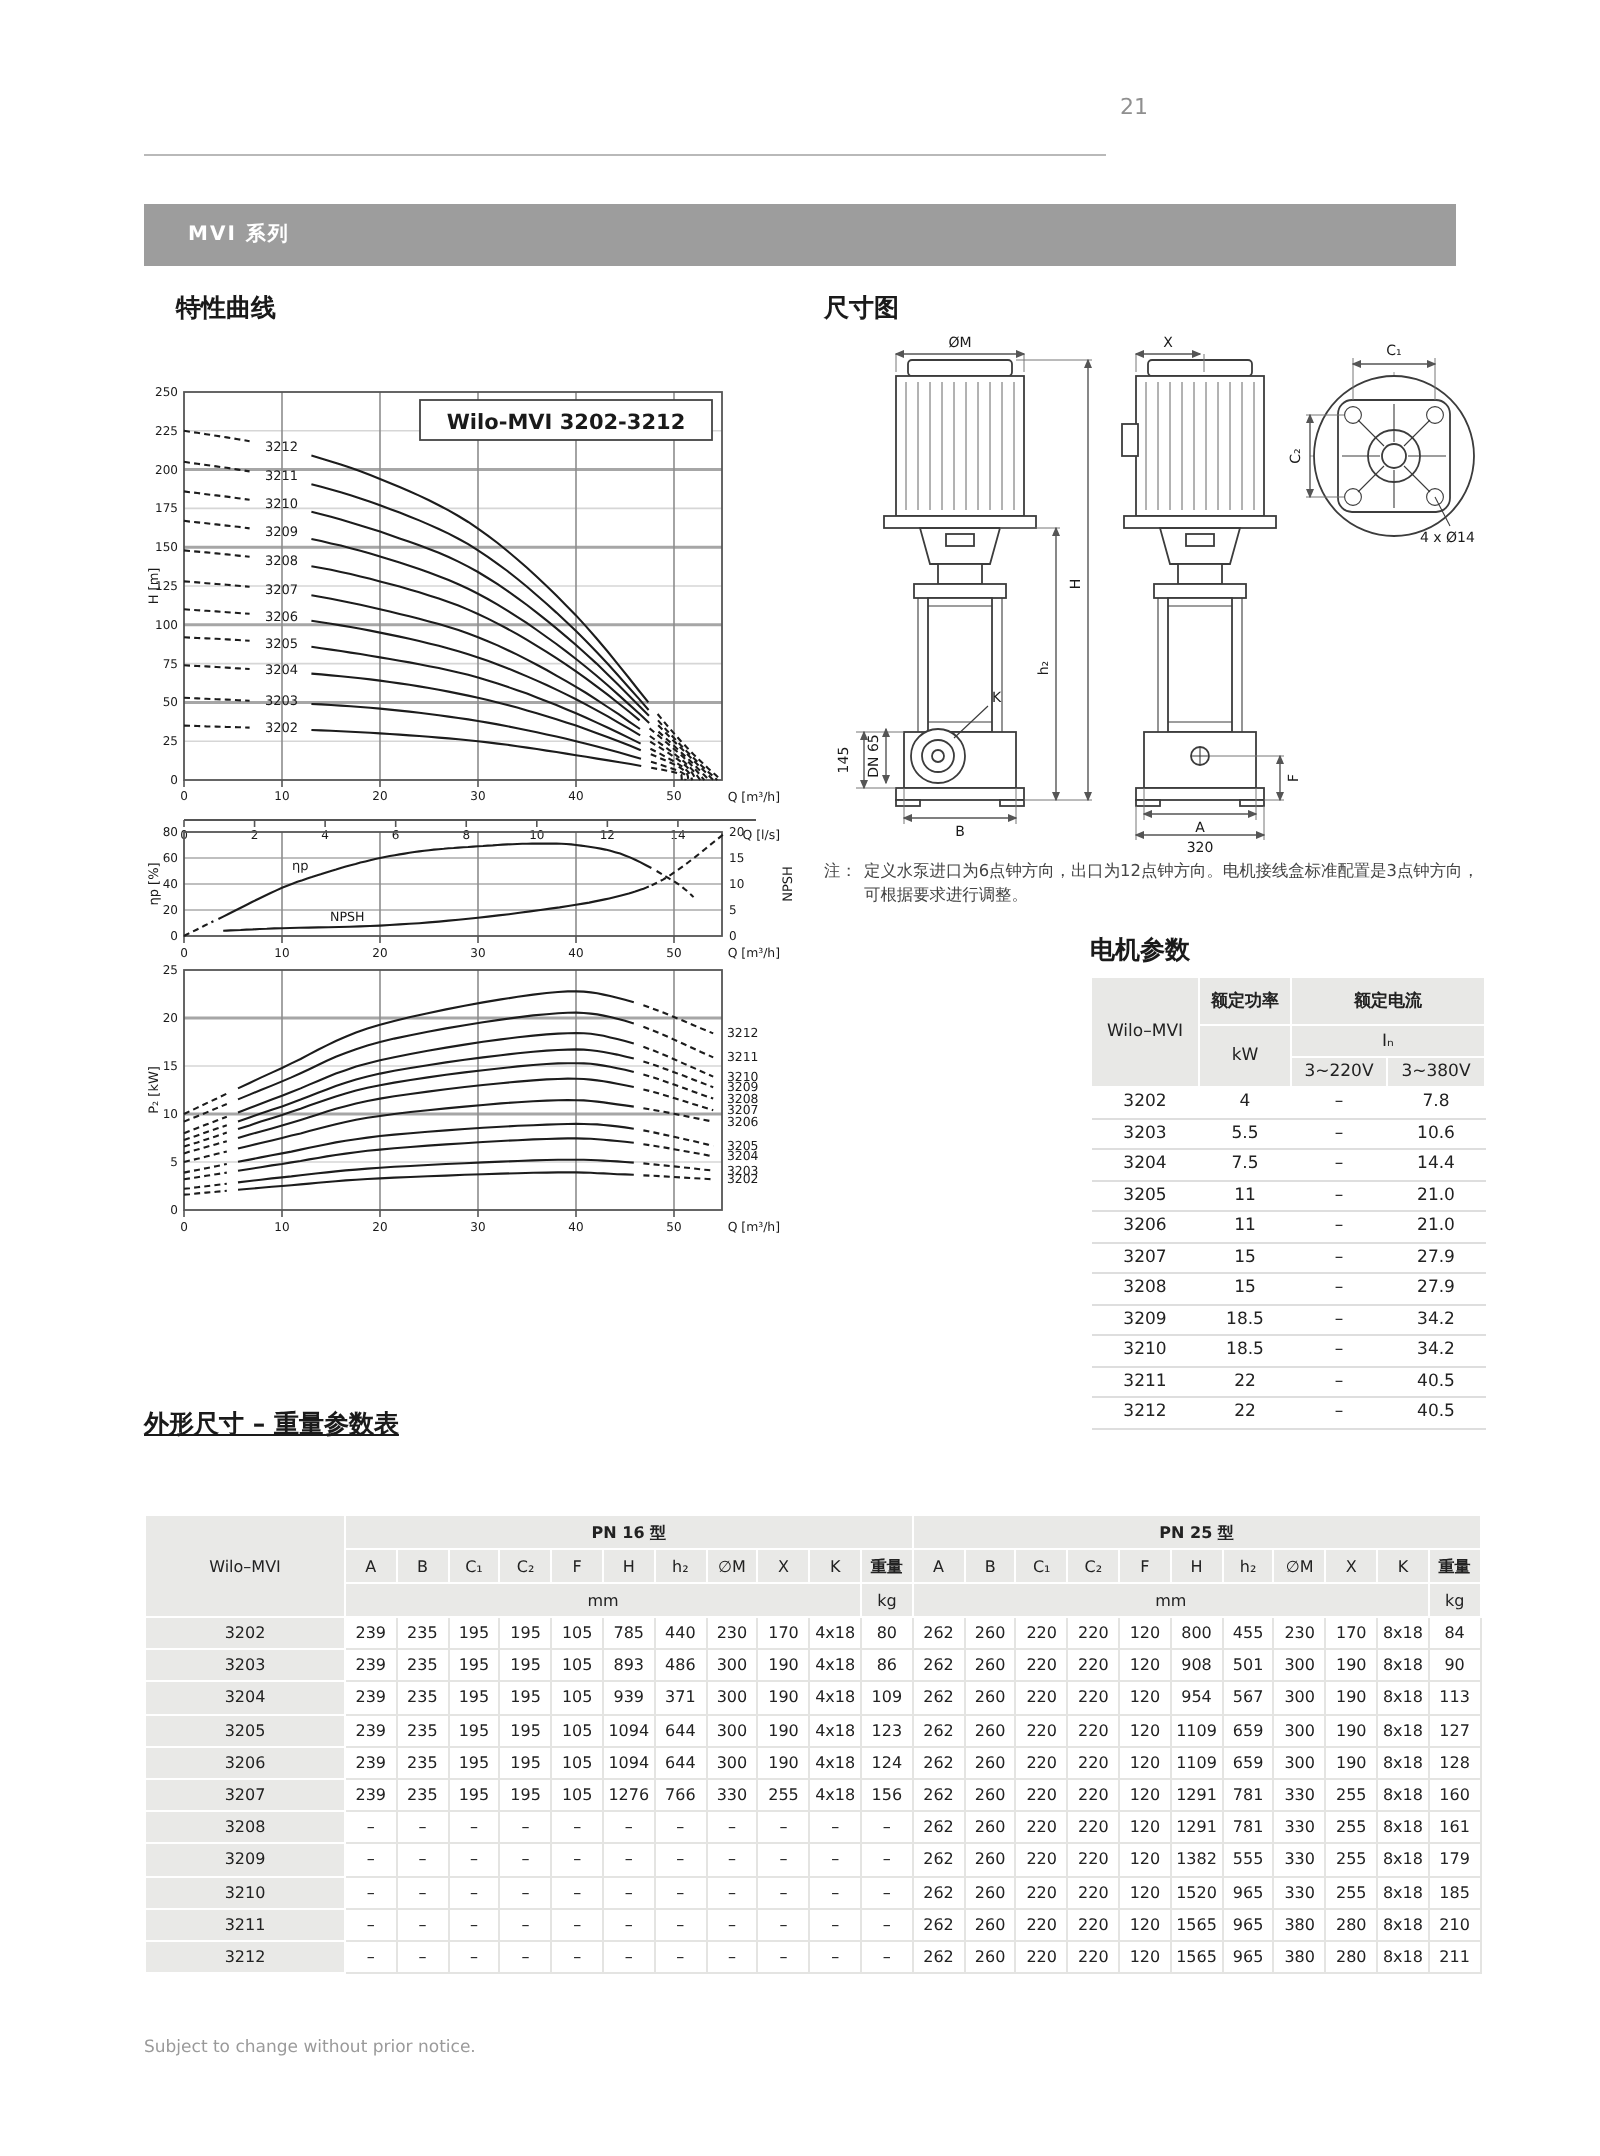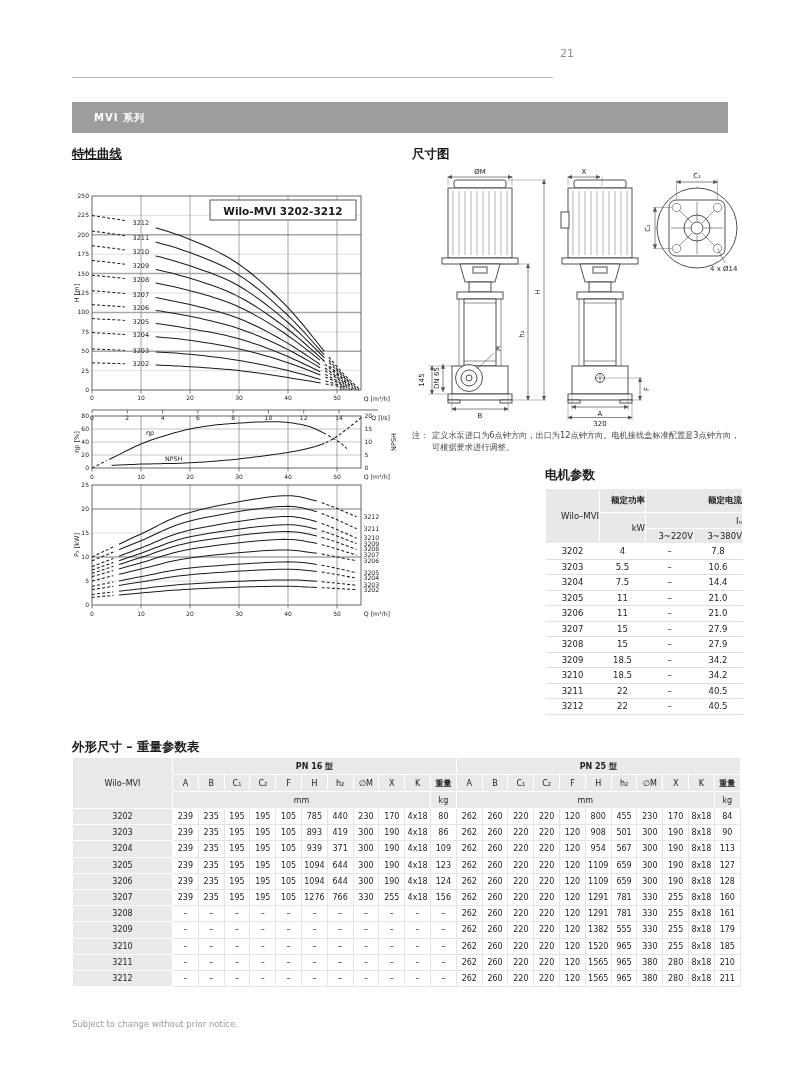--- a/index.html
+++ b/index.html
@@ -9,21 +9,21 @@
   .page-num{left:560px;top:47px;font-size:11px;color:#8f8f8f;}
   .top-rule{left:72px;top:77px;width:481px;height:1px;background:#b9b9b9;}
   .series-bar{left:72px;top:102px;width:656px;height:31px;background:#9d9d9d;color:#fff;
               font-size:10px;font-weight:bold;line-height:31px;padding-left:22px;box-sizing:border-box;letter-spacing:1px;}
   .sec-title{font-size:12.5px;font-weight:bold;color:#1a1a1a;}
   .note{left:412px;top:430px;width:332px;font-size:8.2px;color:#444;line-height:1.45;display:flex;}
   .note .nlabel{flex:0 0 20px;}
   table{border-collapse:collapse;table-layout:fixed;}
   th,td{padding:0;}
   .motor-table{width:197px;}
-  .motor-table th{background:#e8e8e6;border:1px solid #fff;font-size:8.5px;font-weight:bold;color:#222;text-align:right;margin-top:47px;}
+  .motor-table th{background:#e8e8e6;border:1px solid #fff;font-size:8.5px;font-weight:bold;color:#222;text-align:center;margin-top:47px;}
   .motor-table th.nb{font-weight:normal;}
   .motor-table thead tr:nth-child(1){height:24px;}
   .motor-table thead tr:nth-child(2){height:16px;}
   .motor-table thead tr:nth-child(3){height:15px;}
   .motor-table tbody tr{height:15.5px;}
   .motor-table td{text-align:center;font-size:8.5px;border-bottom:1px solid #dedede;color:#222;}
   .dims-table{width:668px;}
   .dims-table th{background:#e9e9e7;border:1px solid #fff;font-size:8px;font-weight:bold;color:#222;text-align:center;}
   .dims-table th.nb{font-weight:normal;}
   .dims-table thead tr{height:17px;}
@@ -43,21 +43,21 @@
 </style>
 </head>
 <body>
 
 <div class="page">
 
   <div class="abs page-num">21</div>
   <div class="abs top-rule"></div>
   <div class="abs series-bar">MVI 系列</div>
 
-  <div class="abs sec-title" style="left:72px;top:146px;text-decoration:underline;">特性曲线</div>
+  <div class="abs sec-title" style="left:88px;top:146px;">特性曲线</div>
   <div class="abs sec-title" style="left:412px;top:146px;">尺寸图</div>
 
   <svg class="abs" id="charts-svg" style="left:72px;top:163px;" width="340" height="458" viewBox="0 0 340 458">
     <g id="c1">
         <line x1="20" y1="207.6" x2="289" y2="207.6" stroke="#d6d6d6" stroke-width="0.8"></line>
         <line x1="20" y1="188.2" x2="289" y2="188.2" stroke="#a6a6a6" stroke-width="1.5"></line>
         <line x1="20" y1="168.8" x2="289" y2="168.8" stroke="#d6d6d6" stroke-width="0.8"></line>
         <line x1="20" y1="149.39999999999998" x2="289" y2="149.39999999999998" stroke="#a6a6a6" stroke-width="1.5"></line>
         <line x1="20" y1="130" x2="289" y2="130" stroke="#d6d6d6" stroke-width="0.8"></line>
         <line x1="20" y1="110.6" x2="289" y2="110.6" stroke="#a6a6a6" stroke-width="1.5"></line>
@@ -496,21 +496,21 @@
         </tr>
         <tr>
           <td>3212</td>
           <td>22</td>
           <td>–</td>
           <td>40.5</td>
         </tr>
       </tbody>
   </table>
 
-  <div class="abs sec-title" style="left:72px;top:739px;">外形尺寸 – 重量参数表</div>
+  <div class="abs sec-title" style="left:72px;top:704px;text-decoration:underline;">外形尺寸 – 重量参数表</div>
   <table class="abs dims-table" style="left:72px;top:757px;">
     <colgroup id="dims-cols">
         <col style="width: 100px;">
         <col style="width: 25.8px;">
         <col style="width: 25.8px;">
         <col style="width: 25.8px;">
         <col style="width: 25.8px;">
         <col style="width: 25.8px;">
         <col style="width: 25.8px;">
         <col style="width: 25.8px;">
@@ -594,21 +594,21 @@
           <td>84</td>
         </tr>
         <tr>
           <td class="model">3203</td>
           <td>239</td>
           <td>235</td>
           <td>195</td>
           <td>195</td>
           <td>105</td>
           <td>893</td>
-          <td>419</td>
+          <td>486</td>
           <td>300</td>
           <td>190</td>
           <td>4x18</td>
           <td>86</td>
           <td>262</td>
           <td>260</td>
           <td>220</td>
           <td>220</td>
           <td>120</td>
           <td>908</td>

